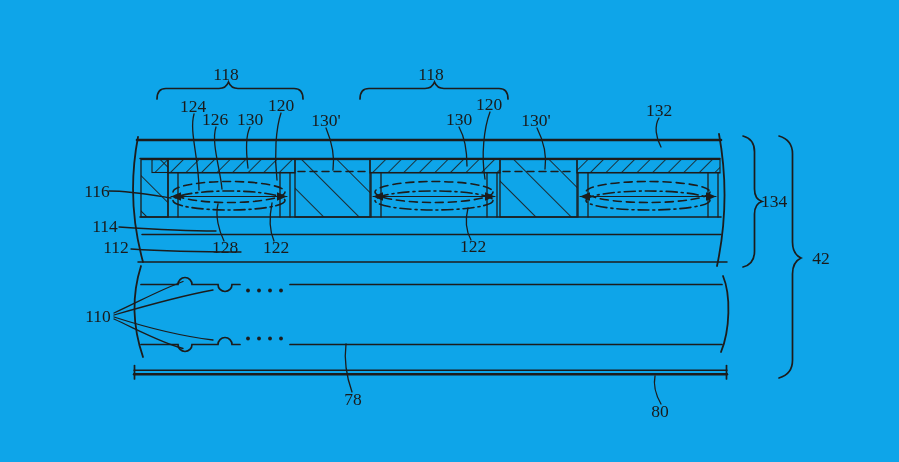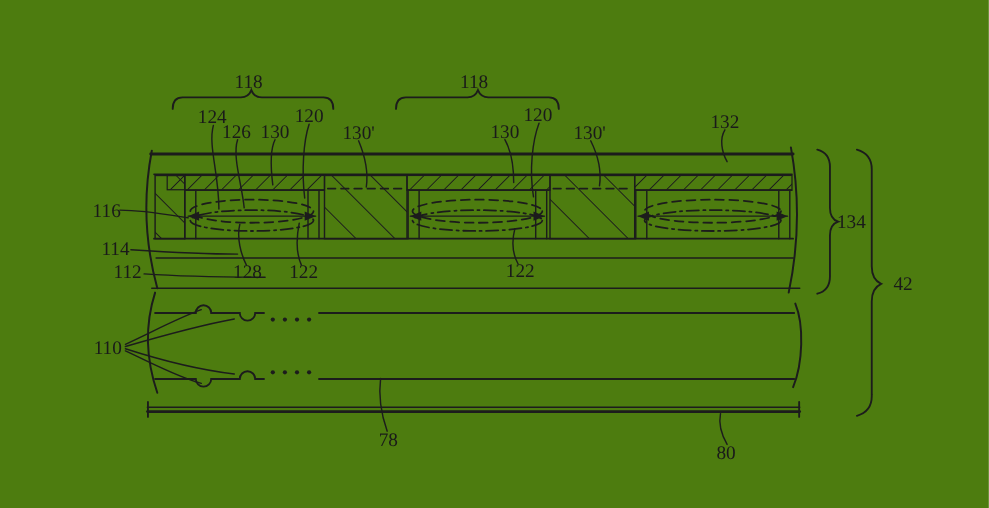--- a/index.html
+++ b/index.html
@@ -1,16 +1,16 @@
 <!DOCTYPE html>
 <html><head>
 <meta charset="utf-8">
 <style>
   html,body{margin:0;padding:0;background:#ffffff;}
-  .stage{position:relative;width:899px;height:462px;background:#4d7c0f;overflow:hidden;
+  .stage{position:relative;width:899px;height:462px;background:#0ea5e9;overflow:hidden;
          font-family:"Liberation Serif","DejaVu Serif",serif;}
   svg{position:absolute;left:0;top:0;}
   text{fill:#1a1a1a;font-family:"Liberation Serif","DejaVu Serif",serif;font-size:17.5px;}
 </style>
 </head>
 <body>
 
 <div class="stage">
 <svg width="899" height="462" viewBox="0 0 899 462">
   <defs>

